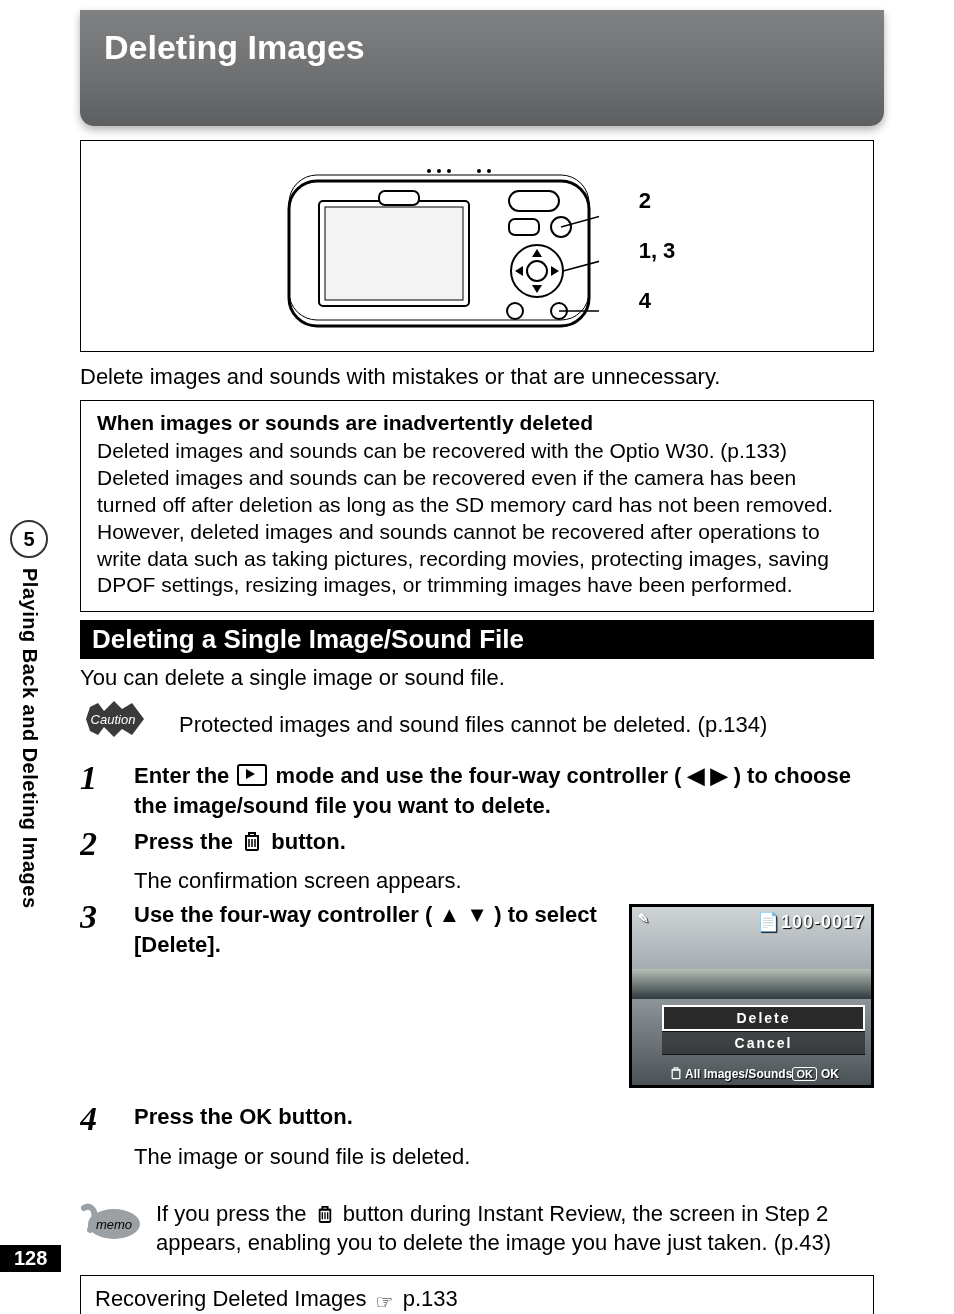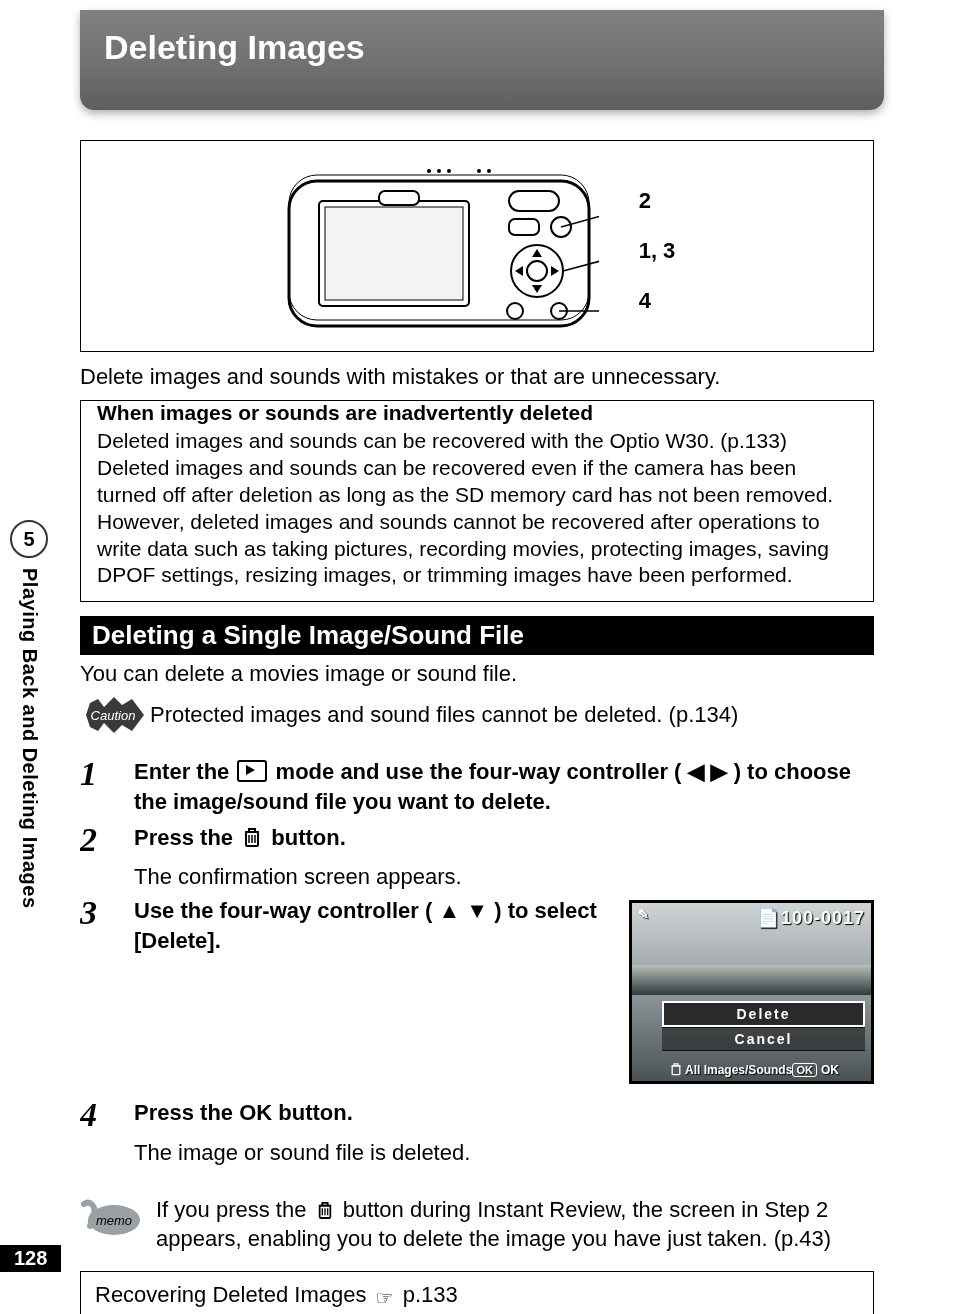--- a/index.html
+++ b/index.html
@@ -1,29 +1,29 @@
 <!DOCTYPE html>
 <html><head>
 <meta charset="utf-8">
 <style>
   html,body{margin:0;padding:0;background:#fff;font-family:Arial,Helvetica,sans-serif;color:#000}
   .page{width:954px;height:1314px;position:relative;background:#fff;overflow:hidden}
-  .title-banner{position:absolute;left:80px;top:10px;right:70px;height:100px;background:linear-gradient(#7f8183 0%,#6d6f71 60%,#5c5e60 100%);border-radius:0 0 14px 14px;box-shadow:0 4px 8px rgba(0,0,0,.3);padding:18px 24px;box-sizing:border-box}
+  .title-banner{position:absolute;left:80px;top:10px;right:70px;height:116px;background:linear-gradient(#7f8183 0%,#6d6f71 60%,#5c5e60 100%);border-radius:0 0 14px 14px;box-shadow:0 4px 8px rgba(0,0,0,.3);padding:18px 24px;box-sizing:border-box}
   .title-banner h1{margin:0;color:#fff;font-size:34px;font-weight:bold}
   .content{position:absolute;left:80px;right:80px;top:140px;bottom:80px}
   .device-box{border:1px solid #000;padding:20px 10px 10px;margin-top:0;margin-bottom:12px}
   .device-row{display:flex;align-items:center;justify-content:center;gap:40px}
   .labels{display:flex;flex-direction:column;gap:24px;font-weight:bold;font-size:22px}
   .intro{font-size:22px;margin:8px 0 10px}
-  .note-box{border:1px solid #000;padding:0 16px 12px;margin-bottom:14px}
+  .note-box{border:1px solid #000;padding:10px 16px 12px;margin-bottom:8px}
   .note-title{font-weight:bold;font-size:21px;margin-bottom:3px}
   .note-body{font-size:21px;line-height:1.28}
   .section-bar{background:#000;color:#fff;font-size:26px;font-weight:bold;padding:4px 12px;margin-bottom:6px}
   .section-intro{font-size:22px;margin:4px 0 8px}
-  .caution-row{display:flex;align-items:center;gap:4px;margin-bottom:22px}
+  .caution-row{display:flex;align-items:flex-end;gap:33px;margin-bottom:22px}
   .caution-badge{flex:0 0 auto}
   .caution-text{font-size:22px;line-height:1.3}
   .steps{display:flex;flex-direction:column;gap:6px}
   .step{display:flex;align-items:flex-start;gap:22px}
   .step-num{font-family:"Times New Roman",serif;font-style:italic;font-weight:bold;font-size:34px;min-width:32px;line-height:1}
   .step-body{flex:1}
   .step-title{font-weight:bold;font-size:22px;line-height:1.35}
   .step-sub{font-size:22px;margin-top:12px}
   .float-screenshot{float:right;margin:4px 0 8px 18px}
   .memo-row{display:flex;align-items:flex-start;gap:14px;margin-top:30px}
@@ -107,21 +107,21 @@
     </div>
 
     <p class="intro">Delete images and sounds with mistakes or that are unnecessary.</p>
 
     <div class="note-box">
       <div class="note-title">When images or sounds are inadvertently deleted</div>
       <div class="note-body">Deleted images and sounds can be recovered with the Optio W30. (p.133) Deleted images and sounds can be recovered even if the camera has been turned off after deletion as long as the SD memory card has not been removed. However, deleted images and sounds cannot be recovered after operations to write data such as taking pictures, recording movies, protecting images, saving DPOF settings, resizing images, or trimming images have been performed.</div>
     </div>
 
     <div class="section-bar">Deleting a Single Image/Sound File</div>
-    <p class="section-intro">You can delete a movies image or sound file.</p>
+    <p class="section-intro">You can delete a single image or sound file.</p>
 
     <div class="caution-row">
       <svg class="caution-badge" width="66" height="40" viewBox="0 0 66 40">
         <polygon points="6,20 10,8 18,4 24,12 34,2 42,10 52,4 58,12 64,20 58,28 52,36 42,30 34,38 24,28 18,36 10,32" fill="#3a3a3a"></polygon>
         <text x="33" y="25" text-anchor="middle" fill="#fff" font-size="13" font-family="Arial" font-style="italic">Caution</text>
       </svg>
       <div class="caution-text">Protected images and sound files cannot be deleted. (p.134)</div>
     </div>
 
     <div style="overflow:auto">

